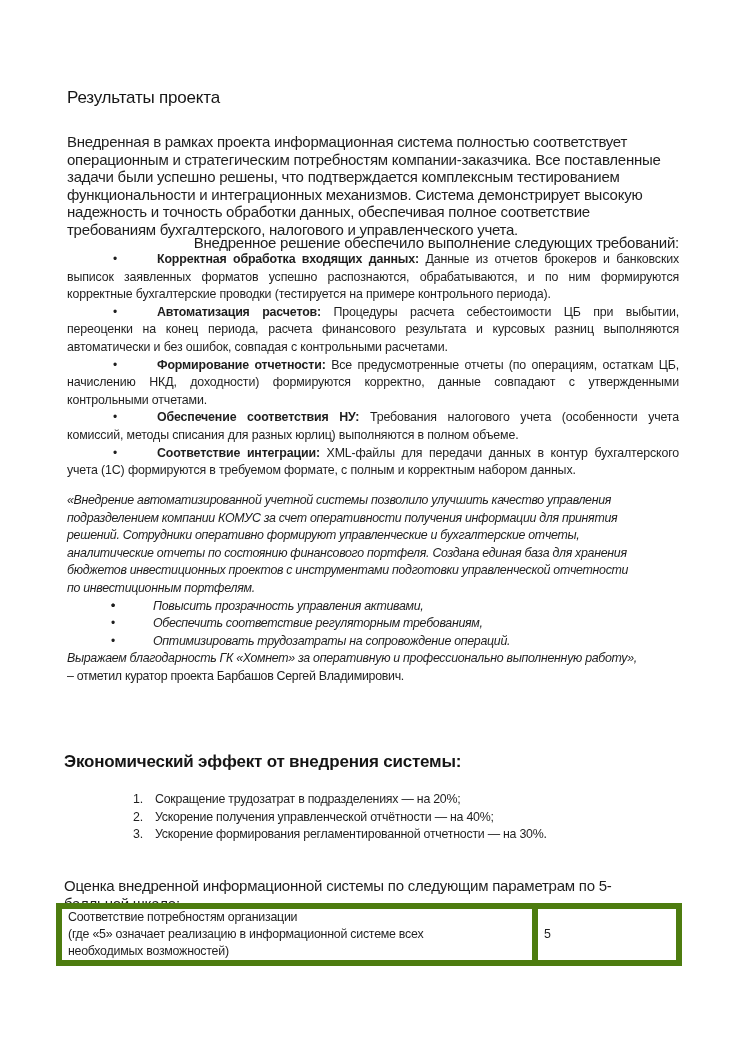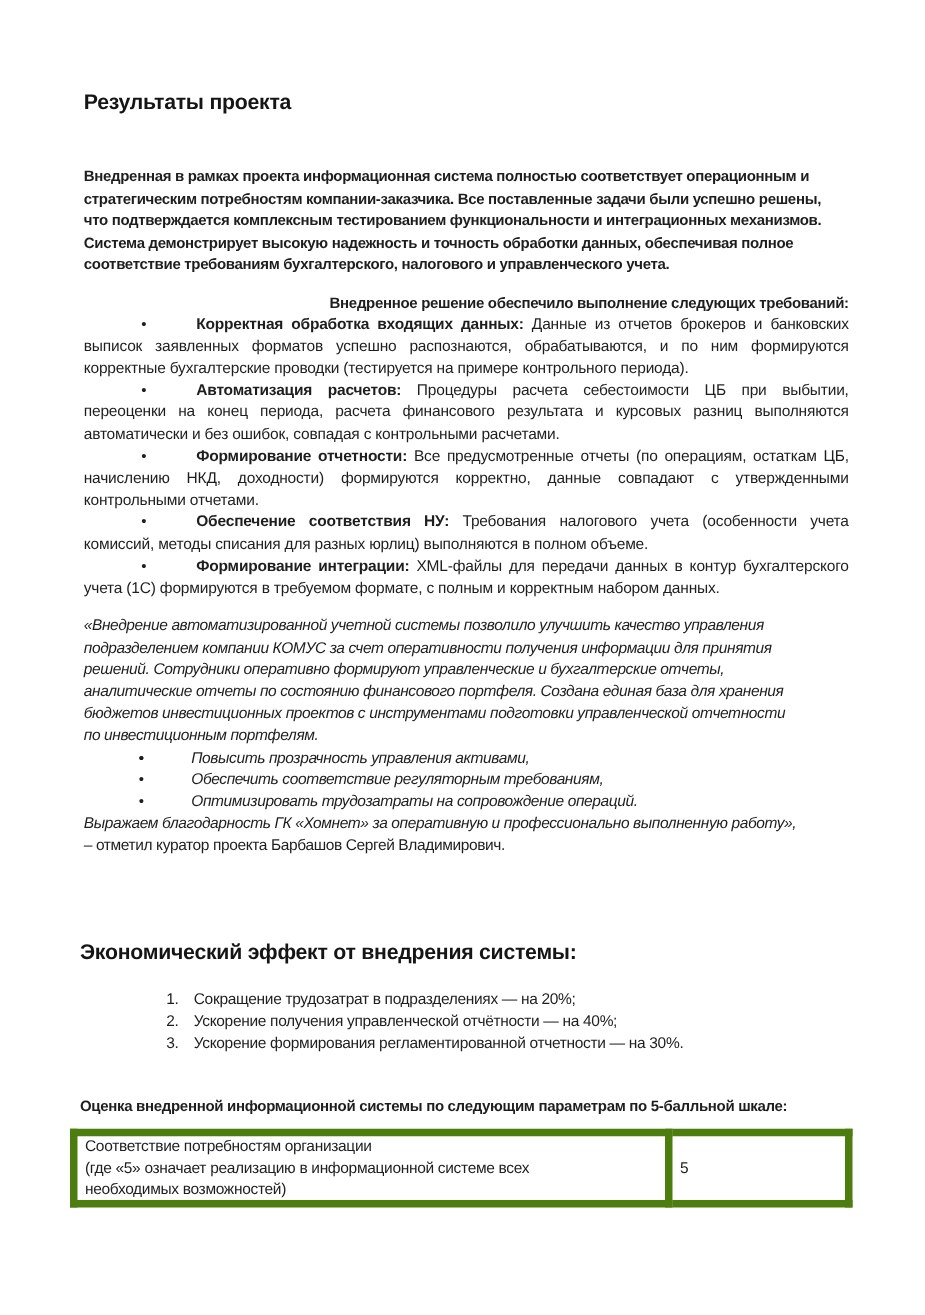--- a/index.html
+++ b/index.html
@@ -3,30 +3,30 @@
 <meta charset="utf-8">
 <style>
   html, body { margin: 0; padding: 0; background: #ffffff; }
   body {
     width: 740px; height: 1052px; position: relative; overflow: hidden;
     font-family: "Liberation Sans", "DejaVu Sans", sans-serif;
     color: #1e1e1e;
   }
   .page { position: absolute; left: 0; top: 0; width: 740px; height: 1052px; }
   .h1 {
-    position: absolute; left: 67px; top: 72px;
-    font-size: 17px; font-weight: bold; letter-spacing: -0.2px; color: #151515;
+    position: absolute; left: 67px; top: 88px;
+    font-size: 17px; font-weight: normal; letter-spacing: -0.2px; color: #151515;
   }
   .h2 {
     position: absolute; left: 64px; top: 752px;
     font-size: 17px; font-weight: bold; letter-spacing: -0.2px; color: #151515;
   }
   .p {
     position: absolute; left: 67px; width: 612px;
-    font-size: 12px; line-height: 17.6px; letter-spacing: -0.25px; font-weight: bold;
+    font-size: 15px; line-height: 17.6px; letter-spacing: -0.25px;
   }
   .intro { top: 133px; }
   .req-intro { top: 234px; text-align: right; }
   .req-list { position: absolute; left: 67px; top: 251px; width: 612px; margin: 0; padding: 0; list-style: none; }
   .req-item {
     font-size: 12.4px; line-height: 17.6px; text-align: justify; letter-spacing: -0.15px;
     text-indent: 90px; position: relative; margin: 0;
   }
   .req-item .bullet {
     position: absolute; left: 46px; top: 0; text-indent: 0; font-size: 12px;
@@ -69,21 +69,21 @@
     <li class="req-item">
       <span class="bullet">•</span><b>Автоматизация расчетов:</b><span> Процедуры расчета себестоимости ЦБ при выбытии, переоценки на конец периода, расчета финансового результата и курсовых разниц выполняются автоматически и без ошибок, совпадая с контрольными расчетами.</span>
     </li>
     <li class="req-item">
       <span class="bullet">•</span><b>Формирование отчетности:</b><span> Все предусмотренные отчеты (по операциям, остаткам ЦБ, начислению НКД, доходности) формируются корректно, данные совпадают с утвержденными контрольными отчетами.</span>
     </li>
     <li class="req-item">
       <span class="bullet">•</span><b>Обеспечение соответствия НУ:</b><span> Требования налогового учета (особенности учета комиссий, методы списания для разных юрлиц) выполняются в полном объеме.</span>
     </li>
     <li class="req-item">
-      <span class="bullet">•</span><b>Формирование интеграции:</b><span> XML-файлы для передачи данных в контур бухгалтерского учета (1С) формируются в требуемом формате, с полным и корректным набором данных.</span>
+      <span class="bullet">•</span><b>Соответствие интеграции:</b><span> XML-файлы для передачи данных в контур бухгалтерского учета (1С) формируются в требуемом формате, с полным и корректным набором данных.</span>
     </li>
   </ul>
 
   <div class="quote">
     <div>«Внедрение автоматизированной учетной системы позволило улучшить качество управления</div>
     <div>подразделением компании КОМУС за счет оперативности получения информации для принятия</div>
     <div>решений. Сотрудники оперативно формируют управленческие и бухгалтерские отчеты,</div>
     <div>аналитические отчеты по состоянию финансового портфеля. Создана единая база для хранения</div>
     <div>бюджетов инвестиционных проектов с инструментами подготовки управленческой отчетности</div>
     <div>по инвестиционным портфелям.</div>

